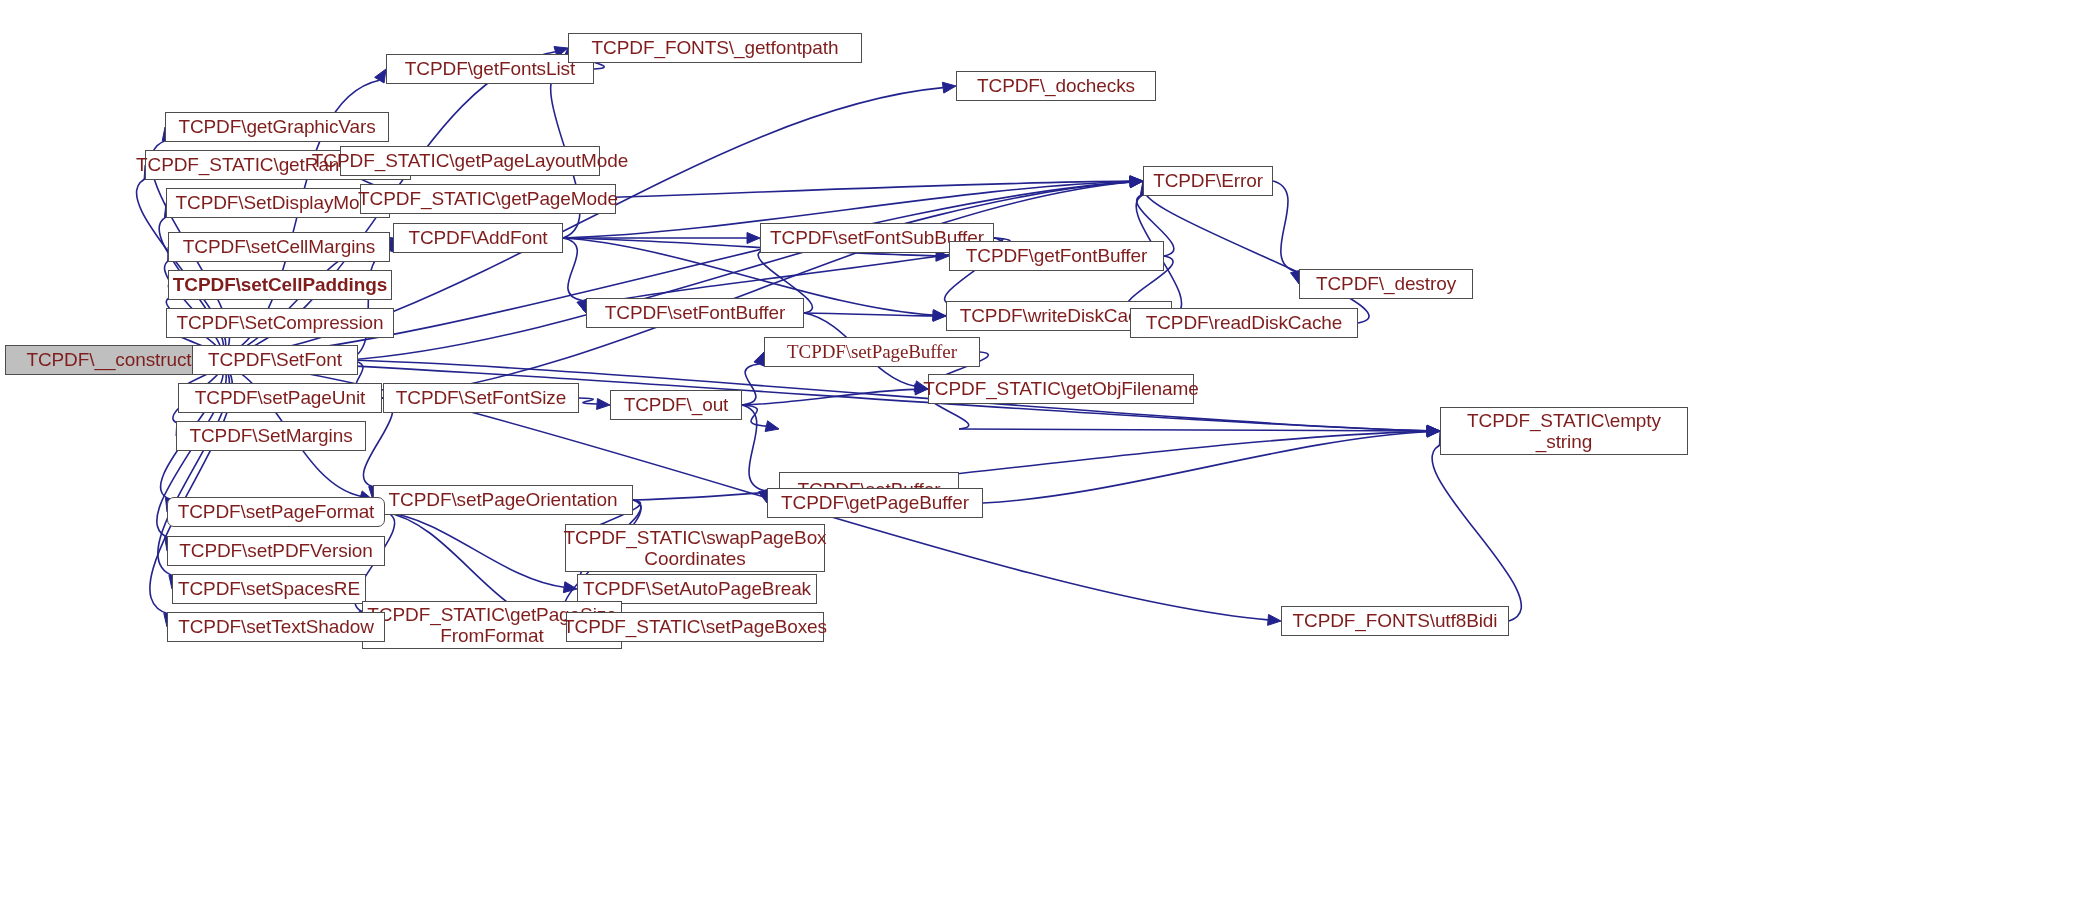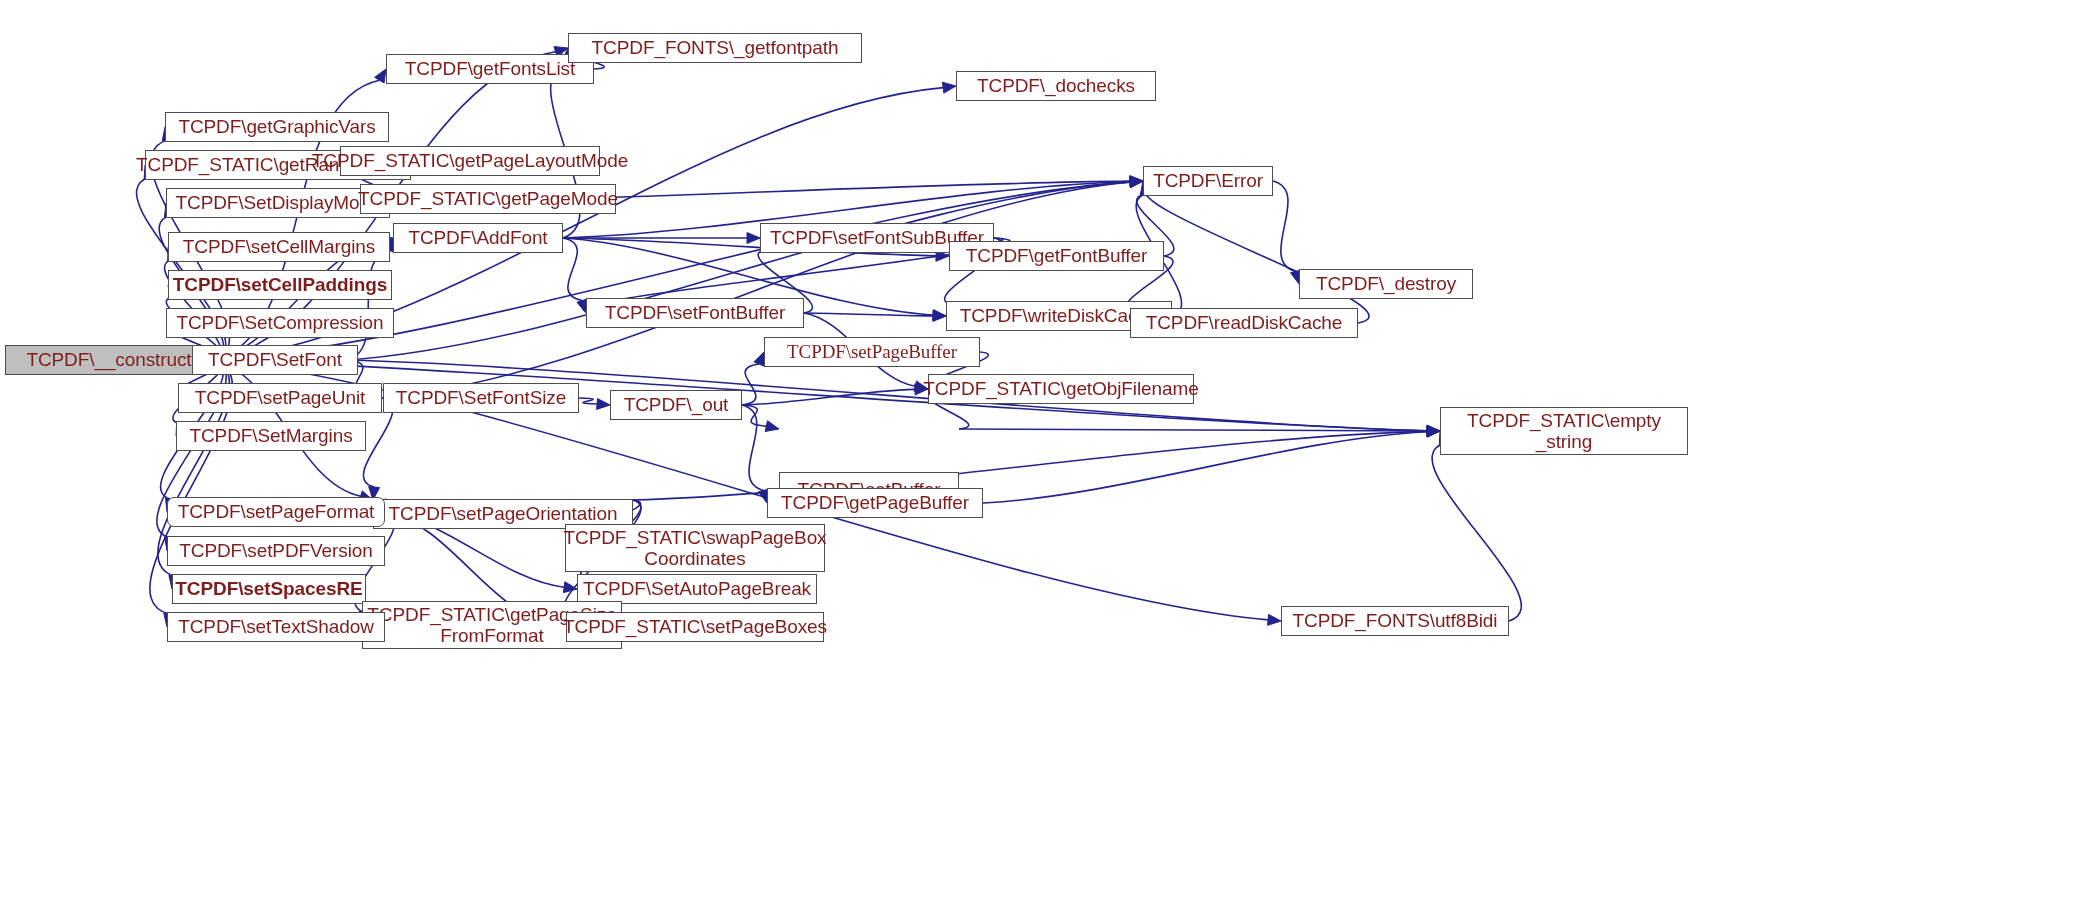--- a/index.html
+++ b/index.html
@@ -215,27 +215,27 @@
       <div class="node-box" style="left: 764px; top: 337px; width: 216px; height: 30px; font-family: Liberation Serif, serif;">TCPDF\setPageBuffer</div>
       <div class="node-box" style="left: 192px; top: 345px; width: 166px; height: 30px;">TCPDF\SetFont</div>
       <div class="node-box" style="left: 928px; top: 374px; width: 266px; height: 30px;">TCPDF_STATIC\getObjFilename</div>
       <div class="node-box" style="left: 383px; top: 383px; width: 196px; height: 30px;">TCPDF\SetFontSize</div>
       <div class="node-box" style="left: 610px; top: 390px; width: 132px; height: 30px;">TCPDF\_out</div>
       <div class="node-box" style="left: 178px; top: 383px; width: 204px; height: 30px;">TCPDF\setPageUnit</div>
       <div class="node-box" style="left: 779px; top: 430px; width: 180px; height: 36px; margin-top: 42px;">TCPDF\setBuffer</div>
       <div class="node-box" style="left: 1440px; top: 407px; width: 248px; height: 48px;">TCPDF_STATIC\empty
 _string</div>
       <div class="node-box" style="left: 176px; top: 421px; width: 190px; height: 30px;">TCPDF\SetMargins</div>
-      <div class="node-box" style="left: 373px; top: 499px; width: 260px; height: 30px;">TCPDF\setPageOrientation</div>
+      <div class="node-box" style="left: 373px; top: 485px; width: 260px; height: 30px;">TCPDF\setPageOrientation</div>
       <div class="node-box" style="left: 767px; top: 488px; width: 216px; height: 30px;">TCPDF\getPageBuffer</div>
       <div class="node-box" style="left: 167px; top: 497px; width: 218px; height: 30px; border-radius: 7px;">TCPDF\setPageFormat</div>
       <div class="node-box" style="left: 565px; top: 524px; width: 260px; height: 48px;">TCPDF_STATIC\swapPageBox
 Coordinates</div>
       <div class="node-box" style="left: 167px; top: 536px; width: 218px; height: 30px;">TCPDF\setPDFVersion</div>
       <div class="node-box" style="left: 577px; top: 574px; width: 240px; height: 30px;">TCPDF\SetAutoPageBreak</div>
-      <div class="node-box" style="left: 172px; top: 574px; width: 194px; height: 30px; font-weight: bold;">TCPDF\setSpacesRE</div>
+      <div class="node-box" style="left: 172px; top: 574px; width: 194px; height: 30px;">TCPDF\setSpacesRE</div>
       <div class="node-box" style="left: 362px; top: 601px; width: 260px; height: 48px;">TCPDF_STATIC\getPageSize
 FromFormat</div>
       <div class="node-box" style="left: 566px; top: 612px; width: 258px; height: 30px;">TCPDF_STATIC\setPageBoxes</div>
       <div class="node-box" style="left: 167px; top: 612px; width: 218px; height: 30px;">TCPDF\setTextShadow</div>
       <div class="node-box" style="left: 1281px; top: 606px; width: 228px; height: 30px;">TCPDF_FONTS\utf8Bidi</div>
     </div>
 </div>
 
 </body></html>

